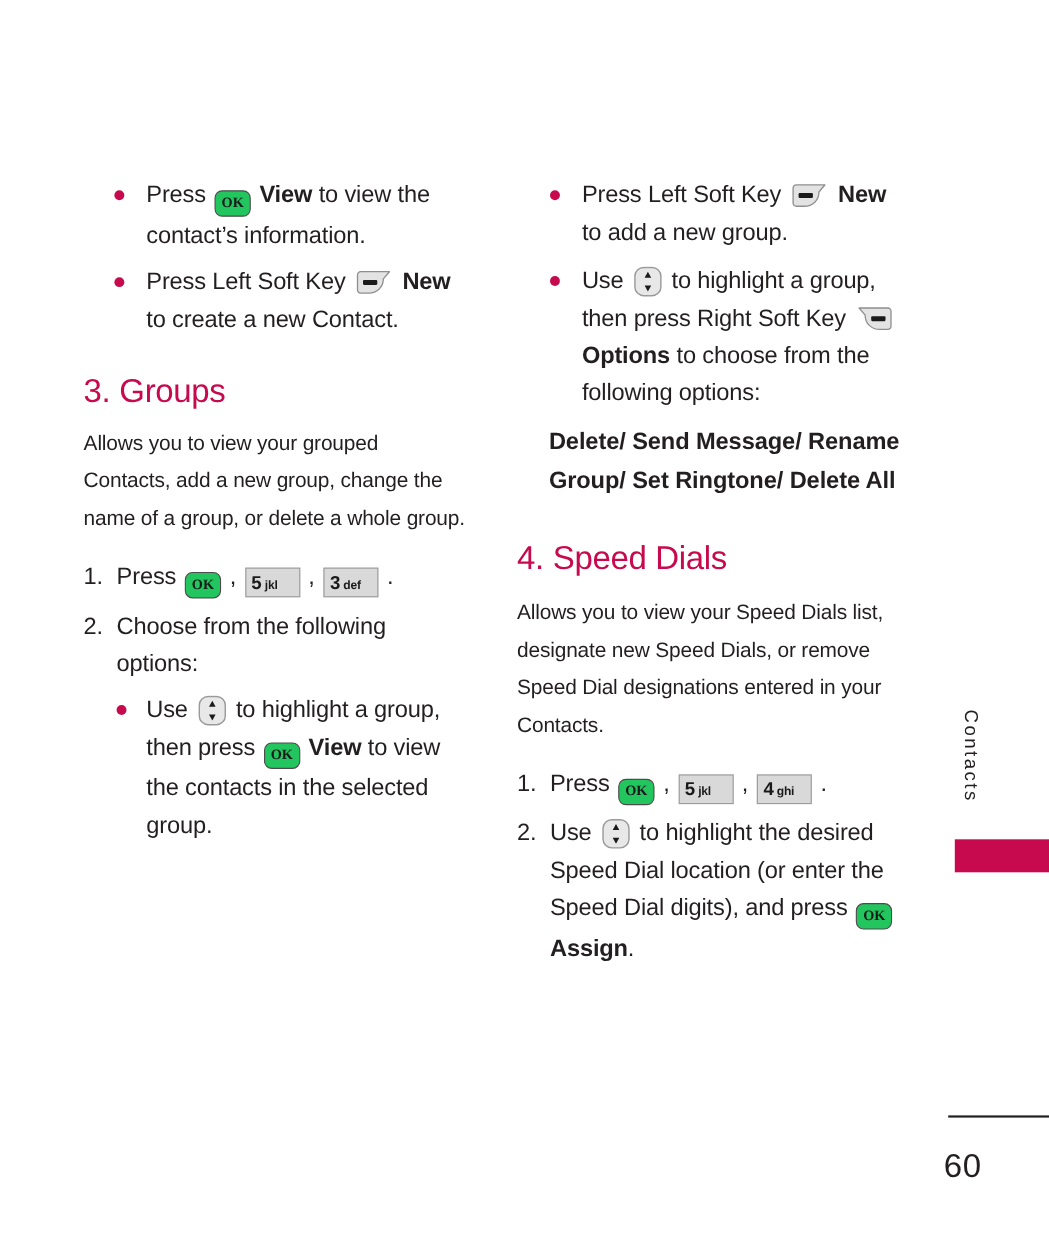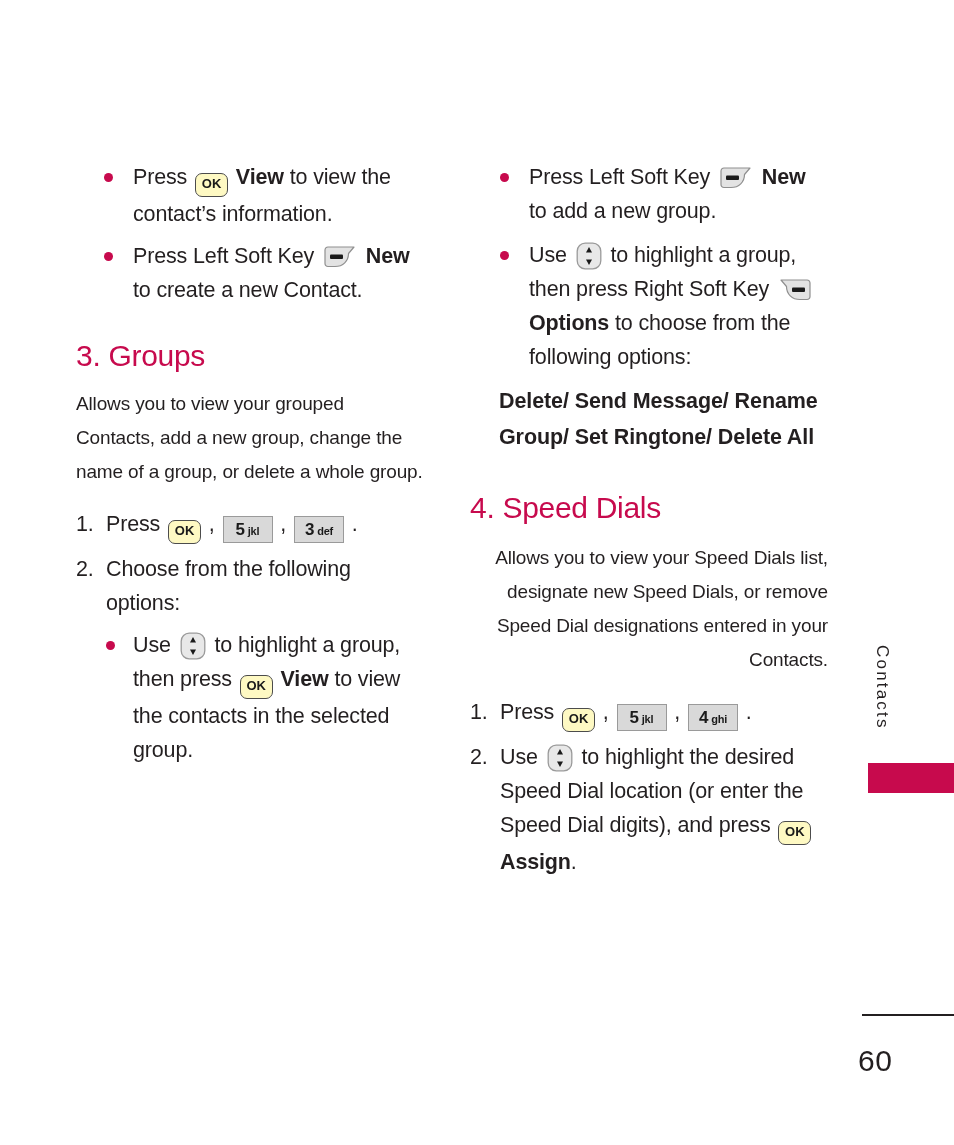--- a/index.html
+++ b/index.html
@@ -116,40 +116,40 @@
     vertical-align: -4px;
     position: relative;
   }
 
   
   .key-ok {
     width: 31px;
     height: 22px;
     border: 1.6px solid #4c4c4c;
     border-radius: 7px;
-    background: #fef9c3;
+    background: #22c55e;
     text-align: center;
     line-height: 20px;
     font-size: 13px;
     font-weight: bold;
     letter-spacing: 0px;
     color: #1a1a1a;
-    font-family: Liberation Sans, sans-serif;
+    font-family: Liberation Serif, serif;
     margin: 0 2px;
   }
 
   
   .key-num {
     min-width: 38px;
     height: 25px;
     border: 1.4px solid #9a9a9a;
     background: #d9d9d9;
     margin: 0 2px;
     padding: 0 5px;
-    text-align: center;
+    text-align: left;
     line-height: 23px;
     white-space: nowrap;
     color: #1a1a1a;
   }
   .key-num .digit {
     font-size: 17px;
     font-weight: bold;
     letter-spacing: -0.3px;
   }
   .key-num .letters {
@@ -293,21 +293,21 @@
                   <rect x="7" y="9.5" width="13" height="4.5" rx="1" fill="#1a1a1a"></rect>
                 </g>
               </svg></span><b> Options </b>to choose from the following options:</span>
       </li>
     </ul>
 
     <p class="bold-list" style="margin-top:10px;">Delete/ Send Message/ Rename Group/ Set Ringtone/ Delete All</p>
 
     <h2 class="section" style="margin-top:36px;">4. Speed Dials</h2>
 
-    <p class="para" style="margin-top:16px;text-align:right;">Allows you to view your Speed Dials list, designate new Speed Dials, or remove Speed Dial designations entered in your Contacts.</p>
+    <p class="para" style="margin-top:16px;">Allows you to view your Speed Dials list, designate new Speed Dials, or remove Speed Dial designations entered in your Contacts.</p>
 
     <ol class="steps" style="margin-top:18px;">
       <li>
         <span class="num">1.</span>
         <span>Press <span class="key key-ok">OK</span> , <span class="key key-num"><span class="digit">5</span><span class="letters">jkl</span></span> , <span class="key key-num"><span class="digit">4</span><span class="letters">ghi</span></span> .</span>
       </li>
       <li>
         <span class="num">2.</span>
         <span>Use <span class="key key-nav"><svg width="26" height="28" viewBox="0 0 26 28">
                 <rect x="1.2" y="1.2" width="23.6" height="25.6" rx="8" fill="#e8e8e8" stroke="#9a9a9a" stroke-width="1.3"></rect>

